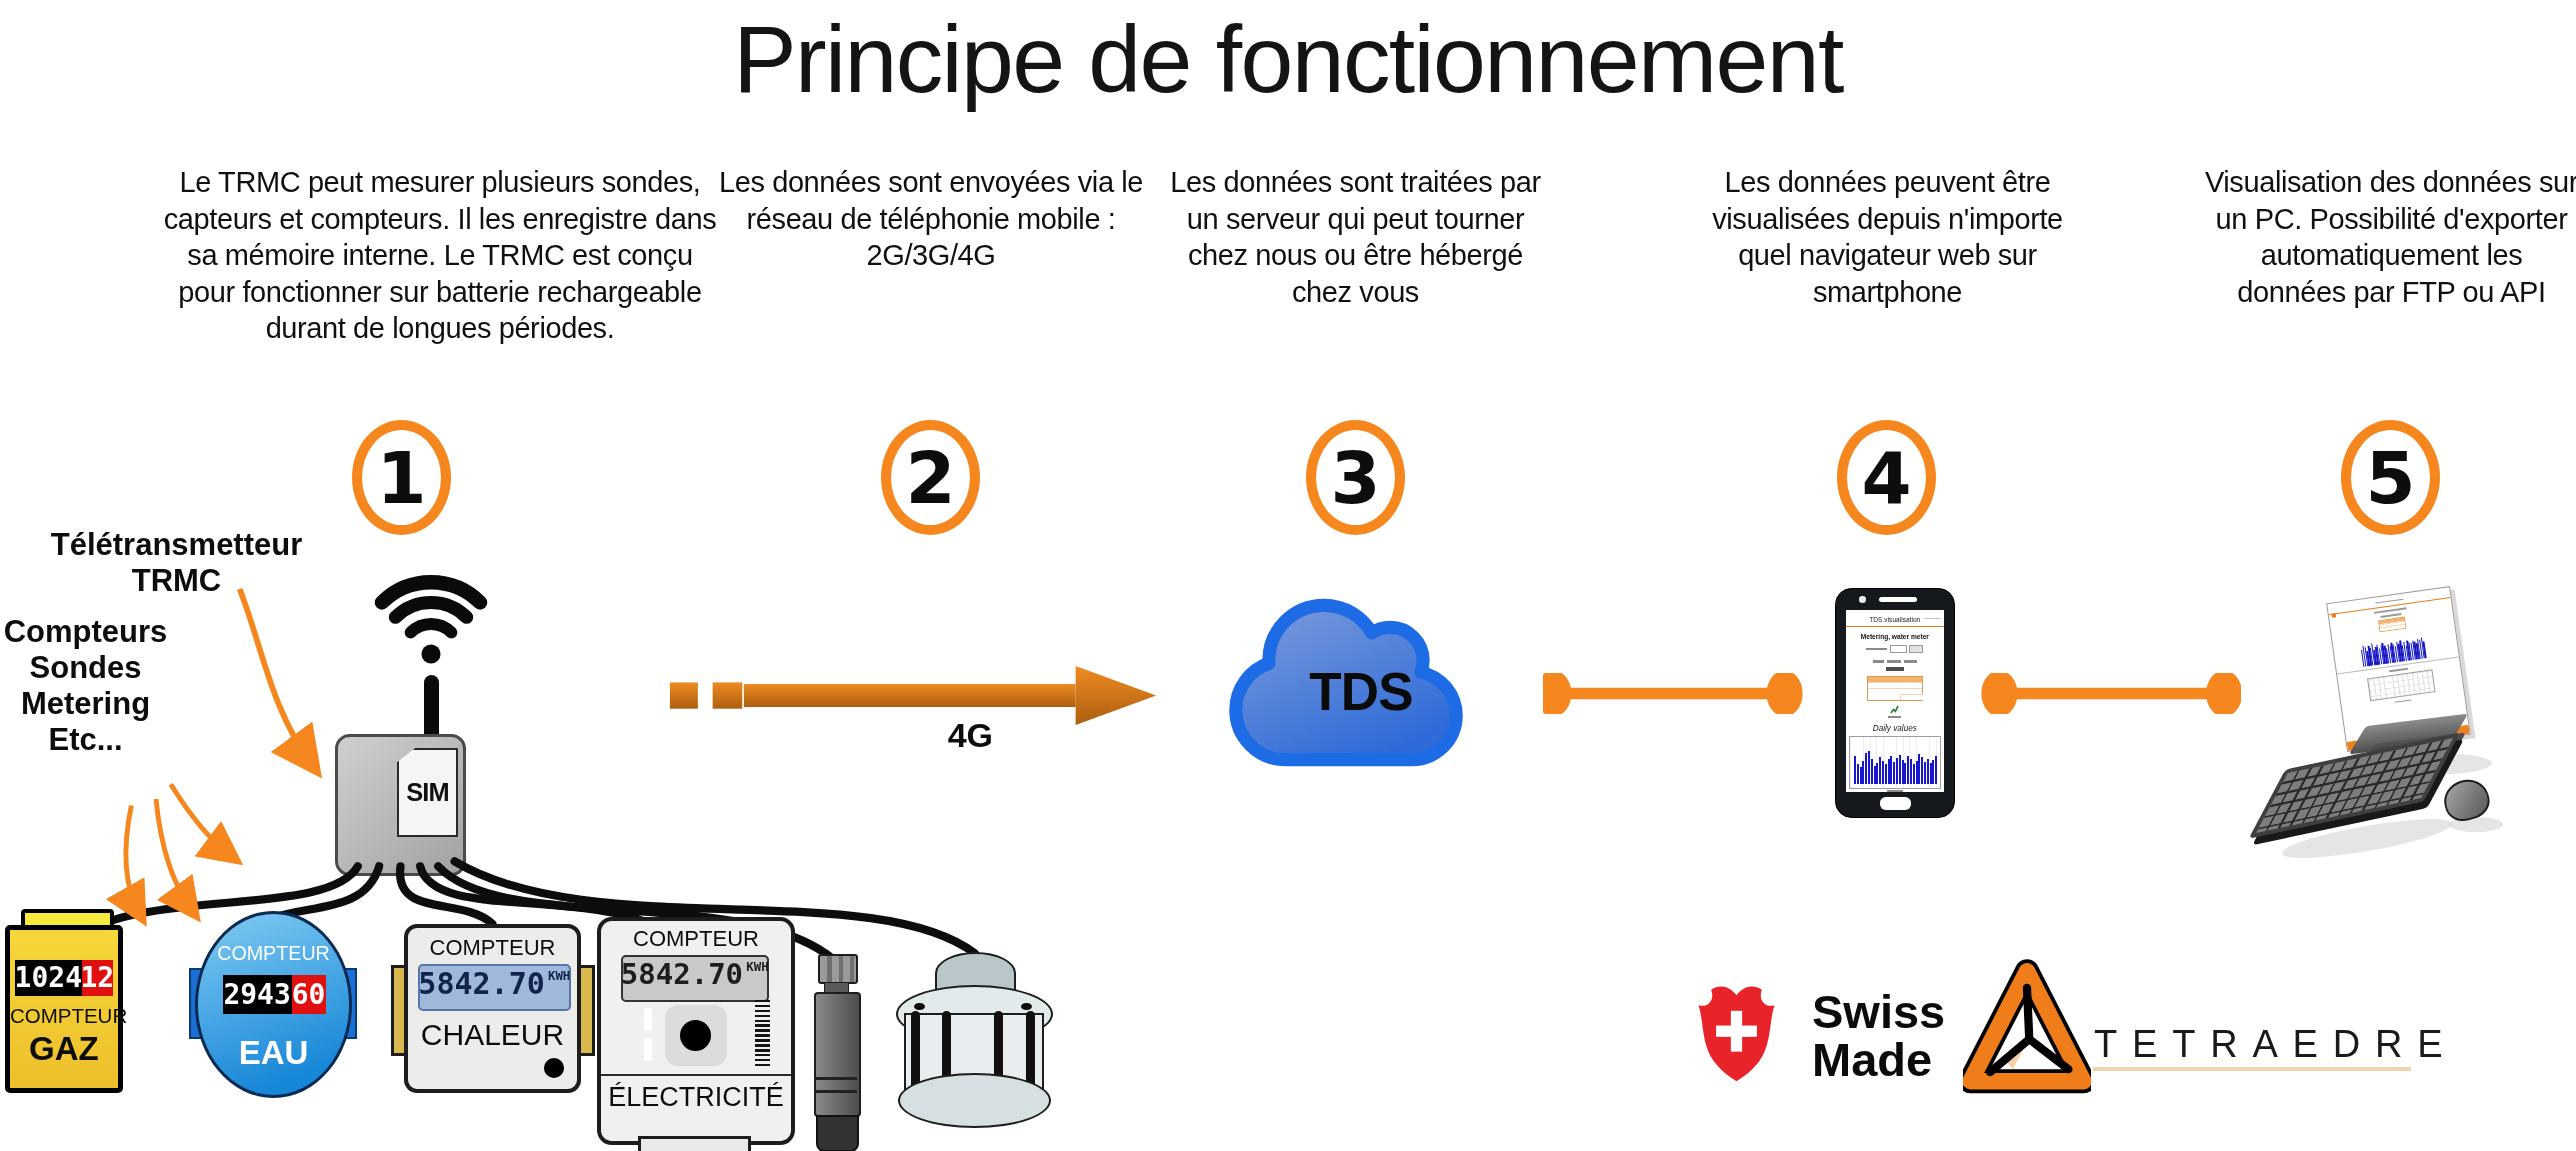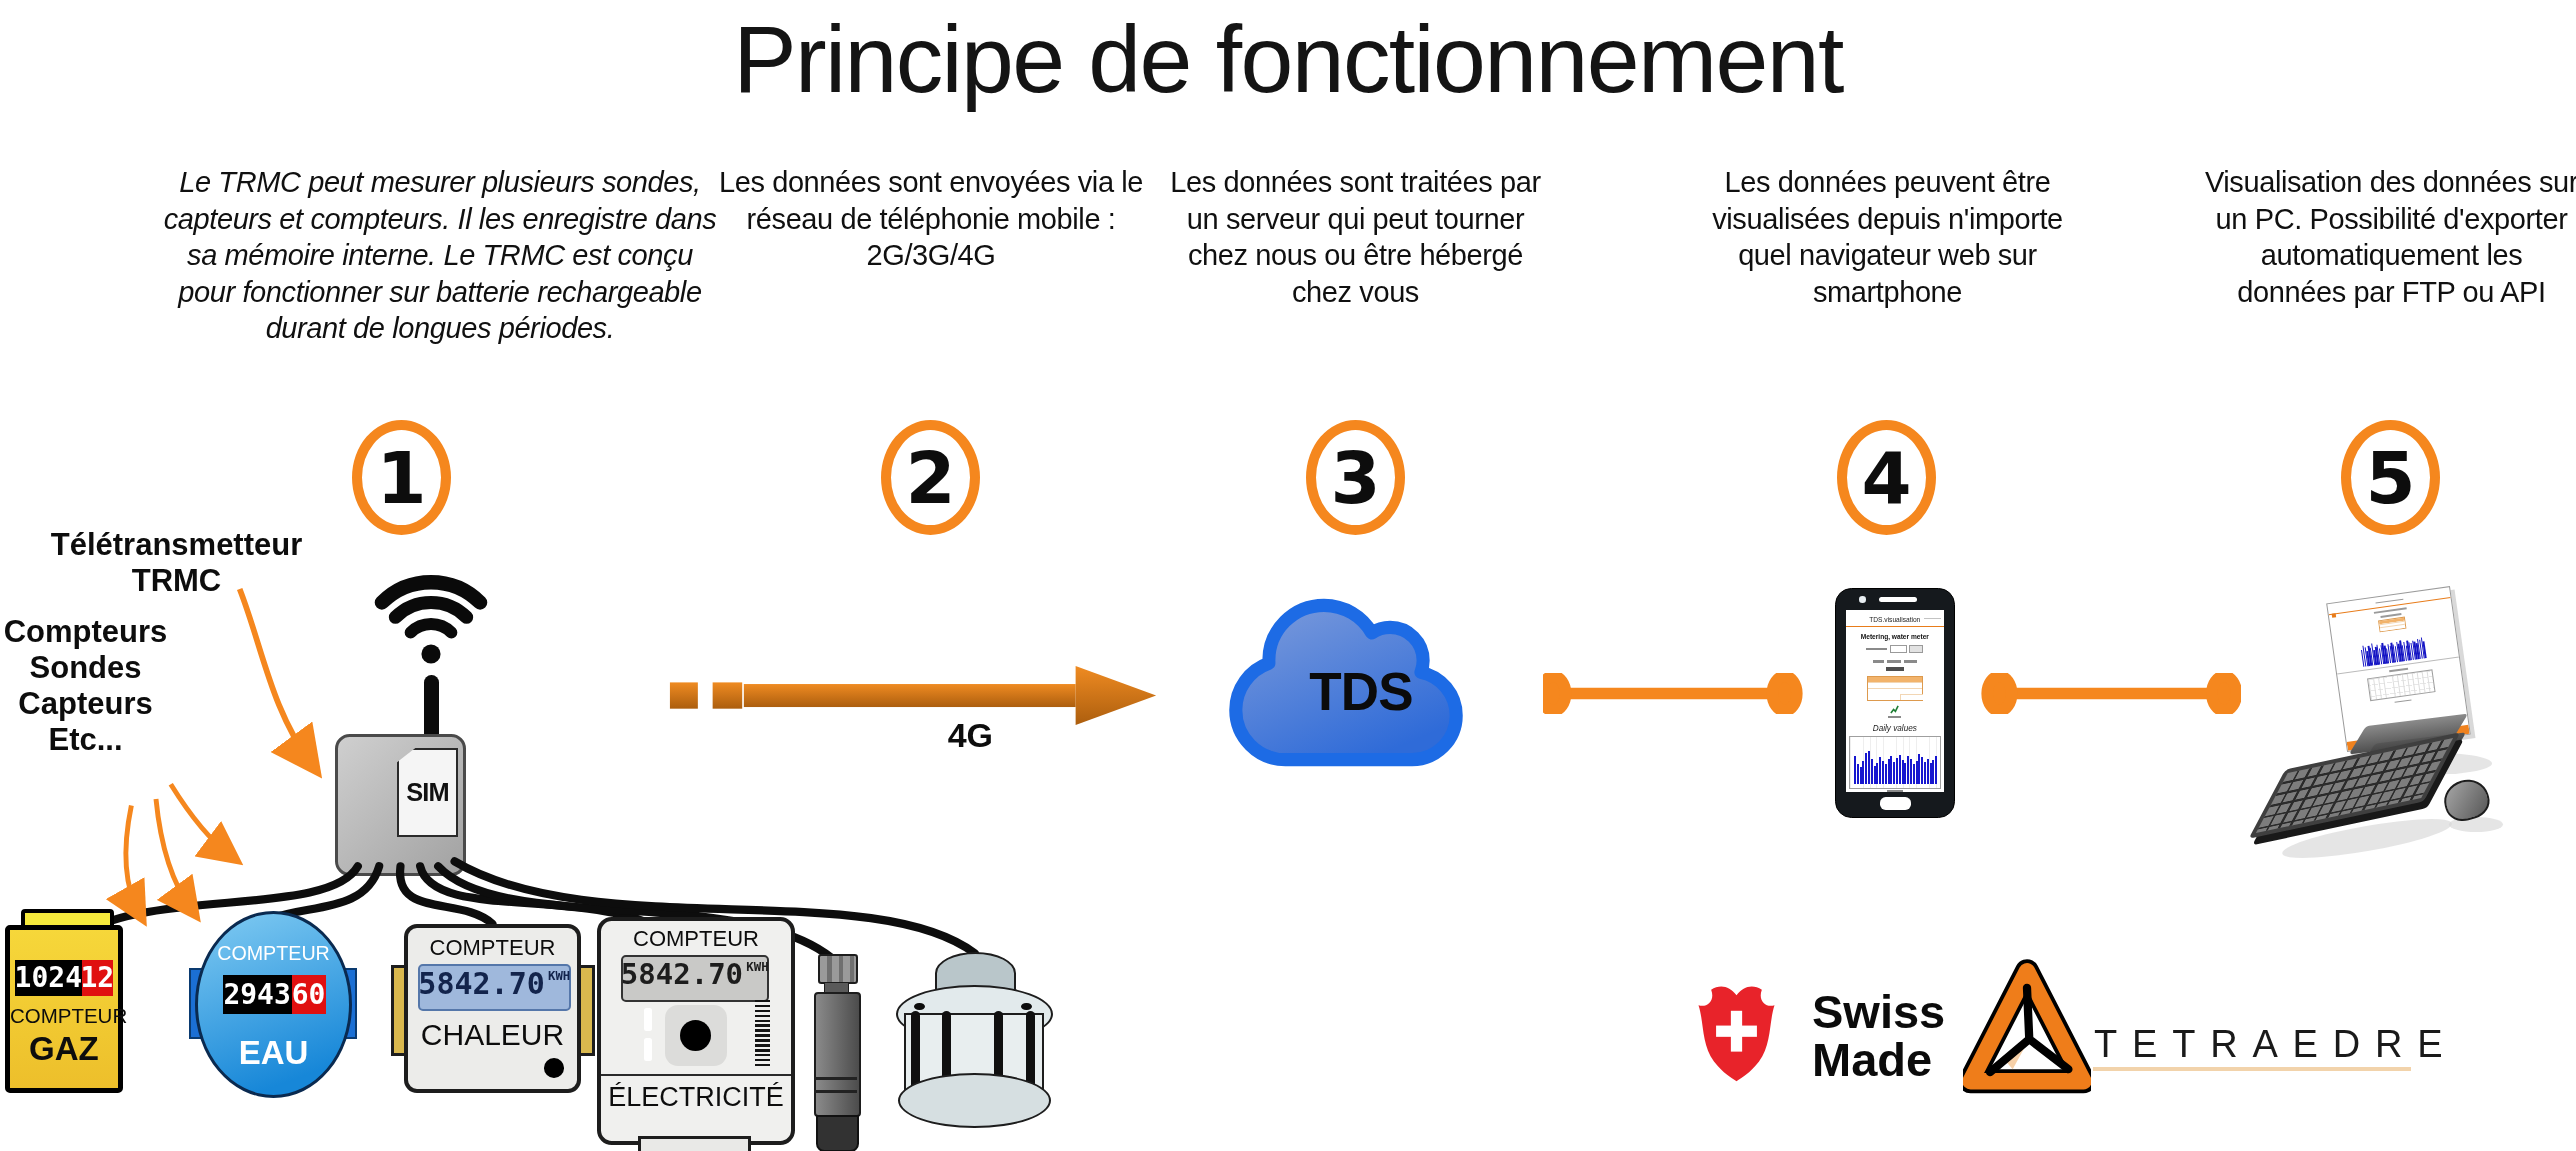--- a/index.html
+++ b/index.html
@@ -3,21 +3,21 @@
 <meta charset="utf-8">
 <style>
   html,body{margin:0;padding:0;background:#fff;}
   body{width:2576px;height:1151px;overflow:hidden;font-family:"Liberation Sans",sans-serif;}
   .canvas{position:relative;width:2576px;height:1151px;background:#fff;}
   .abs{position:absolute;}
 
   
   .title{left:0;right:0;top:4.9px;text-align:center;font-size:95px;color:#141414;letter-spacing:-1.6px;}
   .step-text{top:164px;font-size:29px;line-height:1.26;color:#101010;text-align:center;letter-spacing:-0.4px;}
-  .st1{left:161px;width:558px;font-style:italic;}
+  .st1{left:161px;width:558px;}
   .st2{left:701px;width:460px;}
   .st3{left:1167px;width:377px;}
   .st4{left:1699px;width:377px;}
   .st5{left:2203px;width:377px;}
 
   
   .num{top:420px;width:79px;height:95px;border:10.7px solid #F5871E;border-radius:50%;
        display:flex;align-items:center;justify-content:center;
        font-size:72px;font-weight:700;color:#0d0d0d;font-family:"DejaVu Sans",sans-serif;background:#fff;}
   .n1{left:352px;} .n2{left:881px;} .n3{left:1306px;} .n4{left:1837px;} .n5{left:2341px;}
@@ -167,21 +167,21 @@
   <div class="abs num n4">4</div>
   <div class="abs num n5">5</div>
 
   <div class="abs lbl trmc-lbl">
     <div>Télétransmetteur</div>
     <div>TRMC</div>
   </div>
   <div class="abs lbl inputs-lbl">
     <div>Compteurs</div>
     <div>Sondes</div>
-    <div>Capteurs</div>
+    <div>Metering</div>
     <div>Etc...</div>
   </div>
 
   <svg class="abs" style="left:371px;top:563px;" width="120" height="103" viewBox="0 0 100 86">
     <path d="M9,33 A58,58 0 0 1 91,33" fill="none" stroke="#0a0a0a" stroke-width="12" stroke-linecap="round"></path>
     <path d="M20.3,45.3 A42,42 0 0 1 79.7,45.3" fill="none" stroke="#0a0a0a" stroke-width="11" stroke-linecap="round"></path>
     <path d="M33,58 A24,24 0 0 1 67,58" fill="none" stroke="#0a0a0a" stroke-width="10" stroke-linecap="round"></path>
     <circle cx="50" cy="76" r="8" fill="#0a0a0a"></circle>
   </svg>
 

